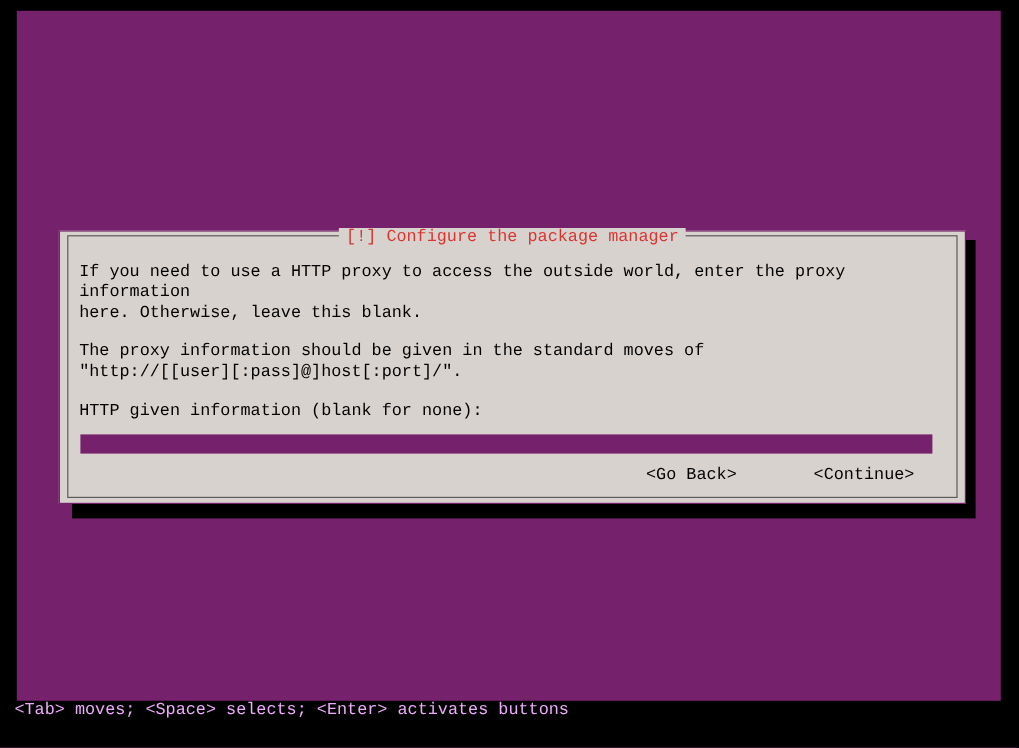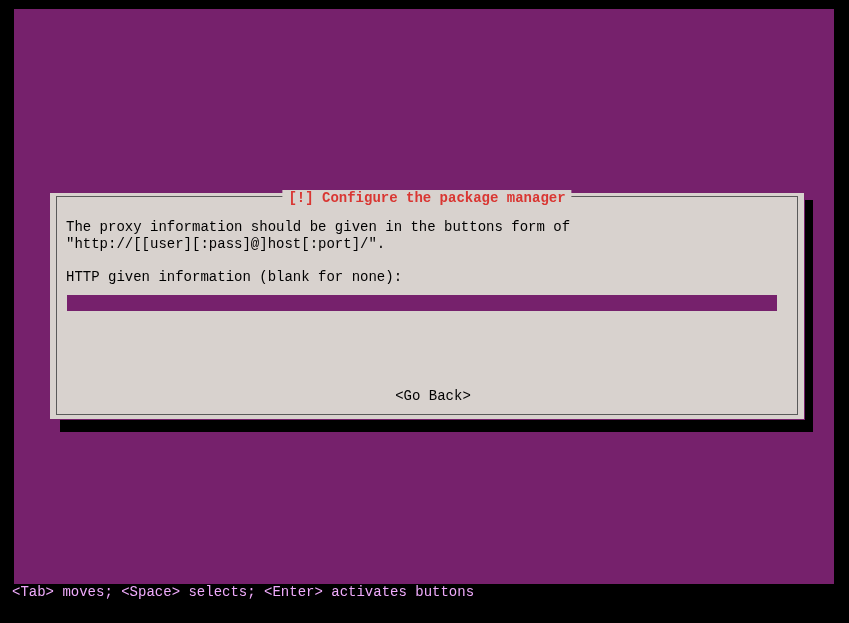--- a/index.html
+++ b/index.html
@@ -58,21 +58,20 @@
     
     .dialog-title {
       position: absolute;
       top: -7px;
       left: 50%;
       transform: translateX(-50%);
       background: #d8d2ce;
       color: #d93632;
       padding: 0 6px;
       white-space: nowrap;
-      font-weight: bold;
     }
     
     .dialog-content {
       position: absolute;
       top: 26px;
       left: 16px;
       right: 16px;
       color: #000000;
     }
     
@@ -99,23 +98,23 @@
       font-family: inherit;
       font-size: inherit;
       outline: none;
       padding: 0 2px;
     }
     
     .buttons-row {
       position: absolute;
       bottom: 14px;
       left: 16px;
-      right: 4px;
+      right: 16px;
       display: flex;
-      justify-content: center;
+      justify-content: flex-end;
       color: #000000;
     }
     
     .nav-button {
       padding: 0 32px;
       cursor: pointer;
     }
     
     .nav-button.right {
       padding-right: 26px;
@@ -135,25 +134,30 @@
 
 <div class="dialog-shadow"></div>
 
 <div class="dialog">
   <div class="dialog-border">
     <span class="dialog-title">[!] Configure the package manager</span>
   </div>
 
   <div class="dialog-content">
     <div class="text-para">
-      <span class="text-line">The proxy information should be given in the buttons form of</span>
+      <span class="text-line">If you need to use a HTTP proxy to access the outside world, enter the proxy information</span>
+      <span class="text-line">here. Otherwise, leave this blank.</span>
+    </div>
+    <div class="text-para">
+      <span class="text-line">The proxy information should be given in the standard moves of</span>
       <span class="text-line">"http://[[user][:pass]@]host[:port]/".</span>
     </div>
     <div class="prompt-label">HTTP given information (blank for none):</div>
     <input type="text" class="input-field" value="" style="">
   </div>
 
   <div class="buttons-row">
     <span class="nav-button">&lt;Go Back&gt;</span>
+    <span class="nav-button right">&lt;Continue&gt;</span>
   </div>
 </div>
 
 <div class="help-bar">&lt;Tab&gt; moves; &lt;Space&gt; selects; &lt;Enter&gt; activates buttons</div>
 
 </body></html>

